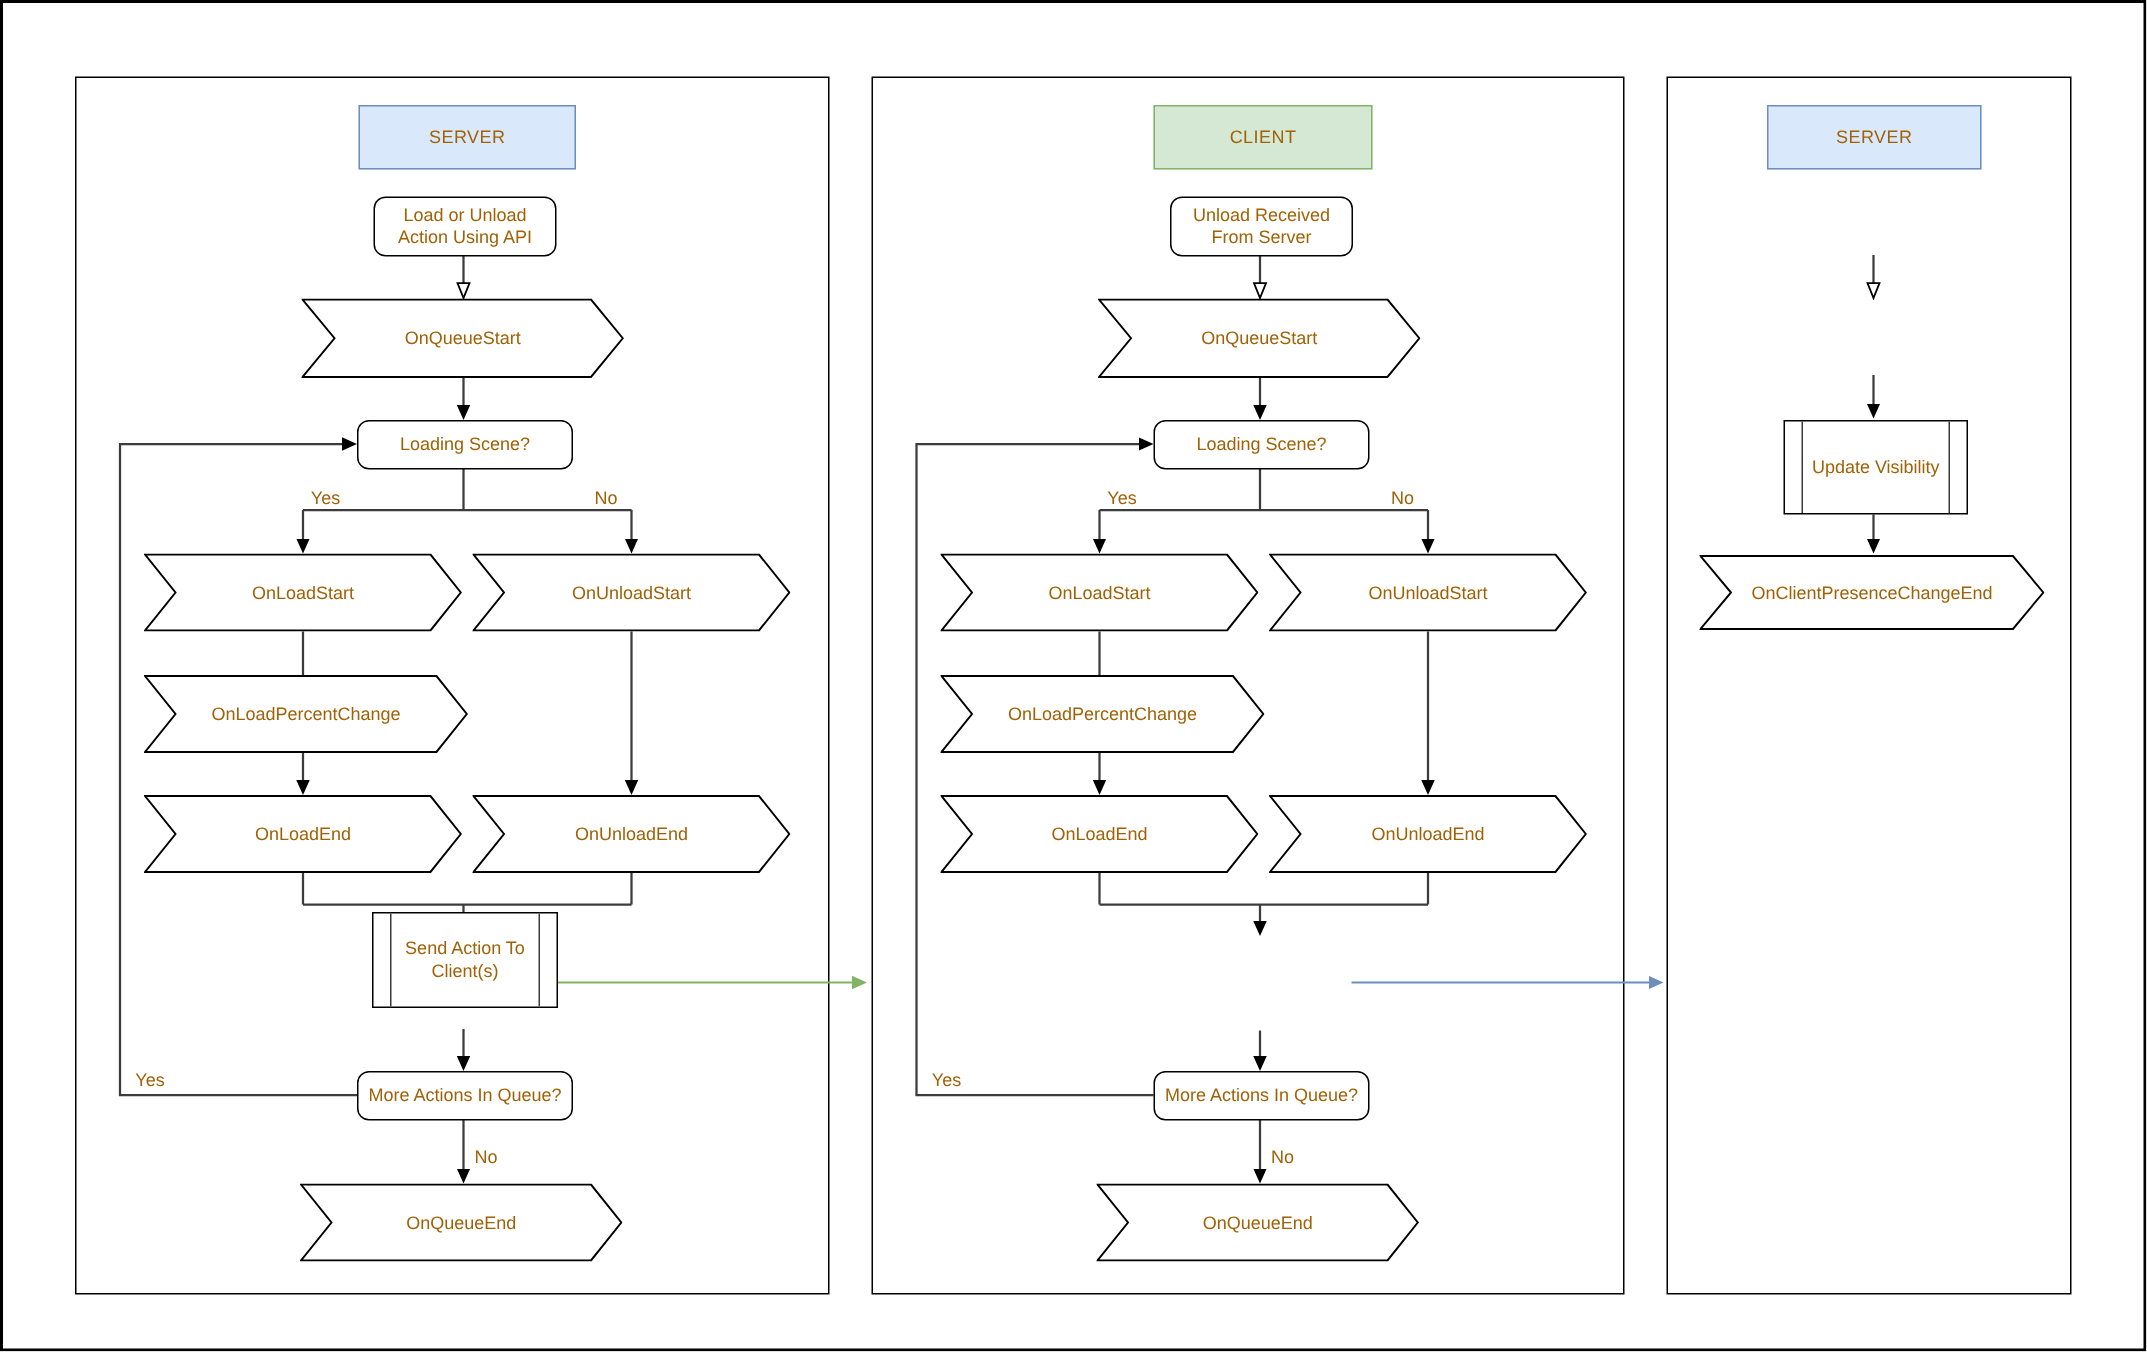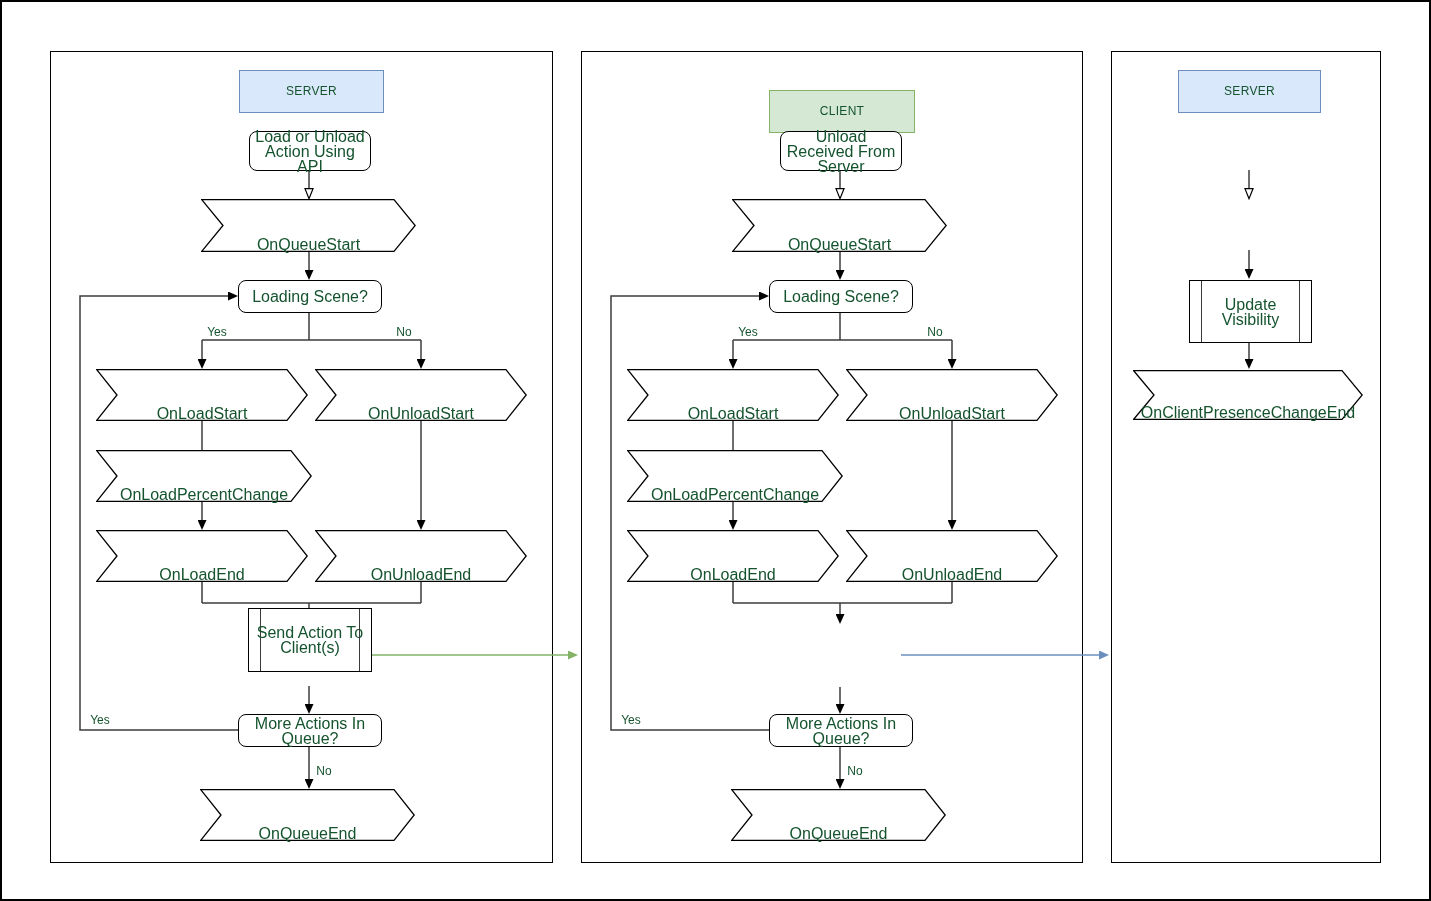--- a/index.html
+++ b/index.html
@@ -1,32 +1,32 @@
 <!DOCTYPE html>
 <html><head>
 <meta charset="utf-8">
 <style>
   html,body{margin:0;padding:0;background:#fff;}
   .stage{position:relative;width:1431px;height:901px;background:#fff;overflow:hidden;
-         font-family:"Liberation Sans",sans-serif;color:#14532d;}
+         font-family:"Liberation Sans",sans-serif;color:#a16207;}
   .frame{position:absolute;inset:0;border:2px solid #000;pointer-events:none;z-index:5;}
   .panel{position:absolute;border:1.3px solid #000;background:transparent;z-index:0;}
   .node{position:absolute;display:flex;align-items:center;justify-content:center;
-        text-align:center;font-size:16px;line-height:15px;z-index:2;}
+        text-align:center;font-size:12px;line-height:15px;z-index:2;}
   .node .lbl{position:relative;z-index:1;display:block;padding:0 4px;}
   .header{border:1px solid;font-size:12px;letter-spacing:.3px;}
   .header.blue{background:#dae8fc;border-color:#6c8ebf;}
-  .header.green{background:#d5e8d4;border-color:#82b366;margin-top:20px;}
+  .header.green{background:#d5e8d4;border-color:#82b366;}
   .rounded{background:#fff;border:1.3px solid #000;border-radius:8px;}
   .predef{background:#fff;border:1.3px solid #000;}
   .predef::before,.predef::after{content:"";position:absolute;top:0;bottom:0;width:0;
         border-left:1.4px solid #3a3a3a;z-index:1;}
   .predef::before{left:11px;}
   .predef::after{right:11px;}
-  .step{background:transparent;border:none;align-items:flex-end;}
+  .step{background:transparent;border:none;}
   .step-bg{position:absolute;left:0;top:0;z-index:0;}
   .elabel{position:absolute;transform:translate(-50%,-50%);font-size:12px;line-height:14px;
         background:#fff;padding:0 2px;z-index:3;}
   .connectors{position:absolute;left:0;top:0;z-index:1;}
 </style>
 </head>
 <body>
 
 <div class="stage">
   <div class="frame"></div>

